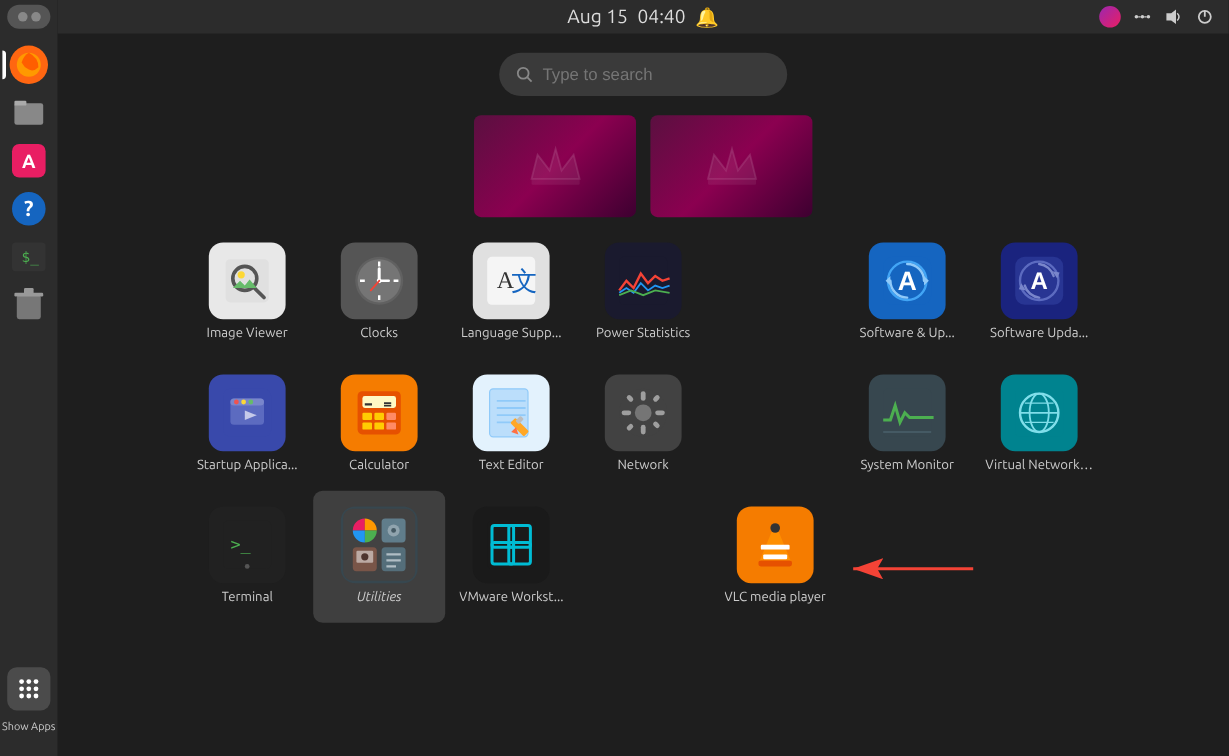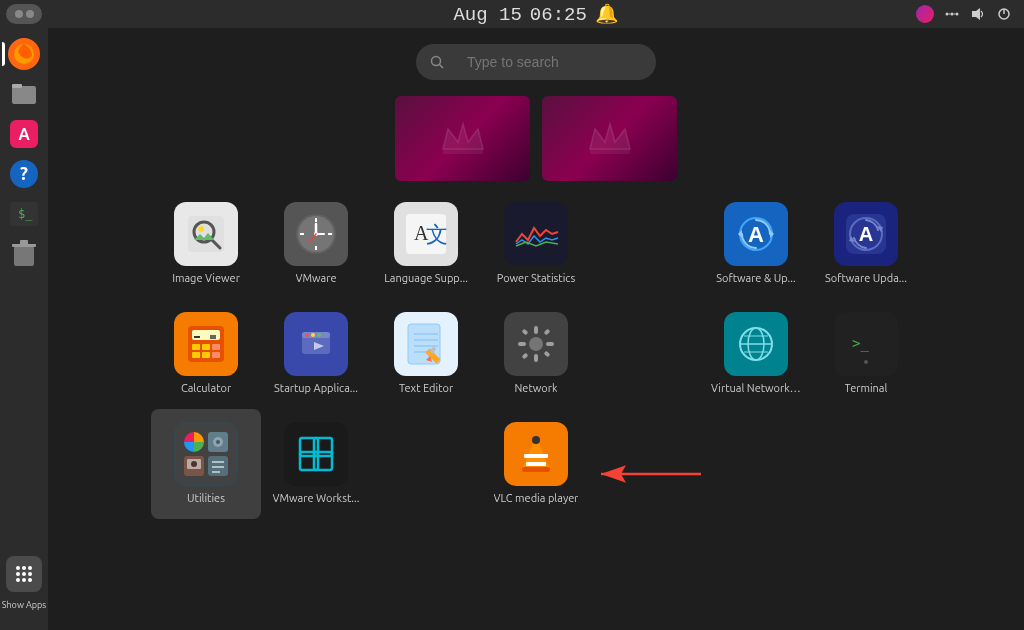--- a/index.html
+++ b/index.html
@@ -96,25 +96,24 @@
       width: 100%;
       height: 28px;
       background: #2c2c2c;
       display: flex;
       align-items: center;
       justify-content: center;
       position: relative;
     }
     .topbar-center {
       display: flex;
-      align-items: flex-end;
+      align-items: center;
       gap: 8px;
-      font-size: 19px;
+      font-size: 16px;
       color: #ddd;
-      font-family: Liberation Mono, monospace;
     }
     .topbar-right {
       position: absolute;
       right: 12px;
       display: flex;
       align-items: center;
       gap: 10px;
     }
     .topbar-right .avatar {
       width: 18px;
@@ -126,21 +125,21 @@
     
     .search-bar {
       margin-top: 16px;
       width: 240px;
       height: 36px;
       background: #3a3a3a;
       border-radius: 18px;
       display: flex;
       align-items: center;
       padding: 0 14px;
-      gap: 23px;
+      gap: 8px;
     }
     .search-bar input {
       background: transparent;
       border: none;
       outline: none;
       color: #aaa;
       font-size: 14px;
       width: 100%;
     }
 
@@ -184,20 +183,21 @@
       flex-direction: column;
       align-items: center;
       justify-content: center;
       gap: 6px;
       cursor: pointer;
       padding: 8px 4px;
       border-radius: 8px;
     }
     .app-item.highlighted {
       background: rgba(255,255,255,0.15);
+      font-style: italic;
     }
     .app-icon {
       width: 64px;
       height: 64px;
       border-radius: 12px;
       display: flex;
       align-items: center;
       justify-content: center;
       font-size: 28px;
       position: relative;
@@ -307,21 +307,21 @@
     </svg>
   </div>
   <div class="show-apps-label">Show Apps</div>
 </div>
 
 <div class="main">
 
   <div class="topbar">
     <div class="topbar-center">
       <span>Aug 15</span>
-      <span>06:25</span>
+      <span>04:40</span>
       <span>🔔</span>
     </div>
     <div class="topbar-right">
       <div class="avatar"></div>
       <svg width="16" height="16" viewBox="0 0 16 16">
         <circle cx="8" cy="8" r="1.5" fill="#ccc"></circle>
         <circle cx="3" cy="8" r="1.5" fill="#ccc"></circle>
         <circle cx="13" cy="8" r="1.5" fill="#ccc"></circle>
         <line x1="4.5" y1="8" x2="6.5" y2="8" stroke="#ccc" stroke-width="1"></line>
         <line x1="9.5" y1="8" x2="11.5" y2="8" stroke="#ccc" stroke-width="1"></line>
@@ -394,21 +394,21 @@
           <line x1="6" y1="22" x2="10" y2="22" stroke="white" stroke-width="2"></line>
           <line x1="34" y1="22" x2="38" y2="22" stroke="white" stroke-width="2"></line>
 
           <line x1="22" y1="22" x2="22" y2="12" stroke="white" stroke-width="2.5" stroke-linecap="round"></line>
           <line x1="22" y1="22" x2="30" y2="22" stroke="white" stroke-width="2" stroke-linecap="round"></line>
           <circle cx="22" cy="22" r="2" fill="white"></circle>
 
           <line x1="22" y1="22" x2="15" y2="30" stroke="#f44336" stroke-width="1.5" stroke-linecap="round"></line>
         </svg>
       </div>
-      <span class="app-label">VMware</span>
+      <span class="app-label">Clocks</span>
     </div>
 
     <div class="app-item">
       <div class="app-icon icon-language">
         <svg width="44" height="44" viewBox="0 0 44 44">
           <rect x="2" y="2" width="40" height="40" rx="4" fill="#f5f5f5"></rect>
           <text x="10" y="28" font-size="20" fill="#333" font-family="serif">A</text>
           <text x="22" y="30" font-size="22" fill="#1565c0" font-family="sans-serif">文</text>
         </svg>
       </div>
@@ -454,20 +454,37 @@
           <circle cx="22" cy="22" r="16" stroke="#5C6BC0" stroke-width="2" fill="none"></circle>
           <text x="22" y="29" text-anchor="middle" font-size="20" fill="white" font-family="sans-serif" font-weight="bold">A</text>
 
           <path d="M22 8 A14 14 0 0 1 34 18" stroke="#7986CB" stroke-width="2" fill="none" stroke-linecap="round"></path>
           <path d="M22 36 A14 14 0 0 1 10 26" stroke="#7986CB" stroke-width="2" fill="none" stroke-linecap="round"></path>
           <polygon points="33,14 37,20 39,15" fill="#7986CB"></polygon>
           <polygon points="11,30 7,24 5,29" fill="#7986CB"></polygon>
         </svg>
       </div>
       <span class="app-label">Software Upda...</span>
+    </div>
+
+    <div class="app-item">
+      <div class="app-icon icon-startup">
+        <svg width="44" height="44" viewBox="0 0 44 44">
+          <rect x="2" y="2" width="40" height="40" rx="6" fill="#3949AB"></rect>
+
+          <rect x="8" y="10" width="28" height="22" rx="3" fill="#5C6BC0"></rect>
+          <rect x="8" y="10" width="28" height="6" rx="3" fill="#7986CB"></rect>
+          <circle cx="13" cy="13" r="2" fill="#EF5350"></circle>
+          <circle cx="19" cy="13" r="2" fill="#FDD835"></circle>
+          <circle cx="25" cy="13" r="2" fill="#66BB6A"></circle>
+
+          <polygon points="20,20 20,28 30,24" fill="#C5CAE9"></polygon>
+        </svg>
+      </div>
+      <span class="app-label">Startup Applica...</span>
     </div>
 
     <div class="app-item">
       <div class="app-icon icon-calculator">
         <svg width="44" height="44" viewBox="0 0 44 44">
           <rect x="4" y="4" width="36" height="36" rx="4" fill="#E65100"></rect>
           <rect x="8" y="8" width="28" height="10" rx="2" fill="#FFF9C4"></rect>
 
           <rect x="8" y="22" width="8" height="6" rx="1" fill="#FFCC02"></rect>
           <rect x="18" y="22" width="8" height="6" rx="1" fill="#FFCC02"></rect>
@@ -475,37 +492,20 @@
           <rect x="8" y="30" width="8" height="6" rx="1" fill="#FFCC02"></rect>
           <rect x="18" y="30" width="8" height="6" rx="1" fill="#FFCC02"></rect>
           <rect x="28" y="30" width="8" height="6" rx="1" fill="#FF8A65"></rect>
 
           <line x1="10" y1="15" x2="16" y2="15" stroke="#333" stroke-width="2"></line>
           <line x1="26" y1="14" x2="32" y2="14" stroke="#333" stroke-width="1.5"></line>
           <line x1="26" y1="16" x2="32" y2="16" stroke="#333" stroke-width="1.5"></line>
         </svg>
       </div>
       <span class="app-label">Calculator</span>
-    </div>
-
-    <div class="app-item">
-      <div class="app-icon icon-startup">
-        <svg width="44" height="44" viewBox="0 0 44 44">
-          <rect x="2" y="2" width="40" height="40" rx="6" fill="#3949AB"></rect>
-
-          <rect x="8" y="10" width="28" height="22" rx="3" fill="#5C6BC0"></rect>
-          <rect x="8" y="10" width="28" height="6" rx="3" fill="#7986CB"></rect>
-          <circle cx="13" cy="13" r="2" fill="#EF5350"></circle>
-          <circle cx="19" cy="13" r="2" fill="#FDD835"></circle>
-          <circle cx="25" cy="13" r="2" fill="#66BB6A"></circle>
-
-          <polygon points="20,20 20,28 30,24" fill="#C5CAE9"></polygon>
-        </svg>
-      </div>
-      <span class="app-label">Startup Applica...</span>
     </div>
 
     <div class="app-item">
       <div class="app-icon icon-texteditor">
         <svg width="44" height="44" viewBox="0 0 44 44">
           <rect x="4" y="2" width="32" height="40" rx="3" fill="#BBDEFB"></rect>
           <rect x="4" y="2" width="32" height="40" rx="3" stroke="#90CAF9" stroke-width="1" fill="none"></rect>
           <line x1="10" y1="12" x2="34" y2="12" stroke="#90CAF9" stroke-width="1.5"></line>
           <line x1="10" y1="18" x2="34" y2="18" stroke="#90CAF9" stroke-width="1.5"></line>
           <line x1="10" y1="24" x2="34" y2="24" stroke="#90CAF9" stroke-width="1.5"></line>
@@ -533,20 +533,31 @@
           <rect x="30" y="30" width="6" height="4" rx="2" fill="#9E9E9E" transform="rotate(45 33 32)"></rect>
           <rect x="8" y="32" width="6" height="4" rx="2" fill="#9E9E9E" transform="rotate(-45 11 34)"></rect>
           <rect x="30" y="8" width="6" height="4" rx="2" fill="#9E9E9E" transform="rotate(-45 33 10)"></rect>
         </svg>
       </div>
       <span class="app-label">Network</span>
     </div>
 
     <div></div>
 
+    <div class="app-item">
+      <div class="app-icon icon-sysmon">
+        <svg width="44" height="44" viewBox="0 0 44 44">
+          <rect x="2" y="2" width="40" height="40" rx="4" fill="#37474F"></rect>
+
+          <polyline points="2,28 8,28 12,16 16,30 20,22 24,26 28,26 44,26" stroke="#4CAF50" stroke-width="2.5" fill="none"></polyline>
+          <line x1="2" y1="38" x2="42" y2="38" stroke="#546E7A" stroke-width="1"></line>
+        </svg>
+      </div>
+      <span class="app-label">System Monitor</span>
+    </div>
 
     <div class="app-item">
       <div class="app-icon icon-vne">
         <svg width="44" height="44" viewBox="0 0 44 44">
           <rect x="2" y="2" width="40" height="40" rx="4" fill="#00838F"></rect>
 
           <circle cx="22" cy="22" r="16" stroke="#80DEEA" stroke-width="2" fill="none"></circle>
           <ellipse cx="22" cy="22" rx="8" ry="16" stroke="#80DEEA" stroke-width="1.5" fill="none"></ellipse>
           <line x1="6" y1="22" x2="38" y2="22" stroke="#80DEEA" stroke-width="1.5"></line>
           <line x1="10" y1="14" x2="34" y2="14" stroke="#80DEEA" stroke-width="1"></line>

